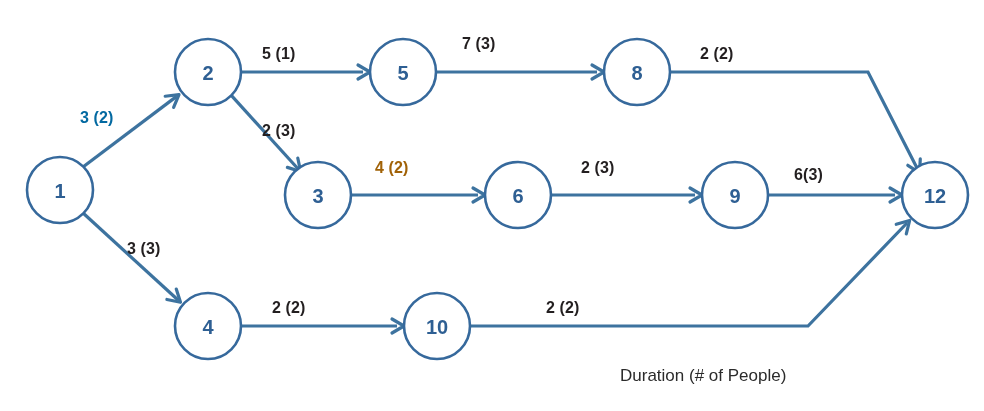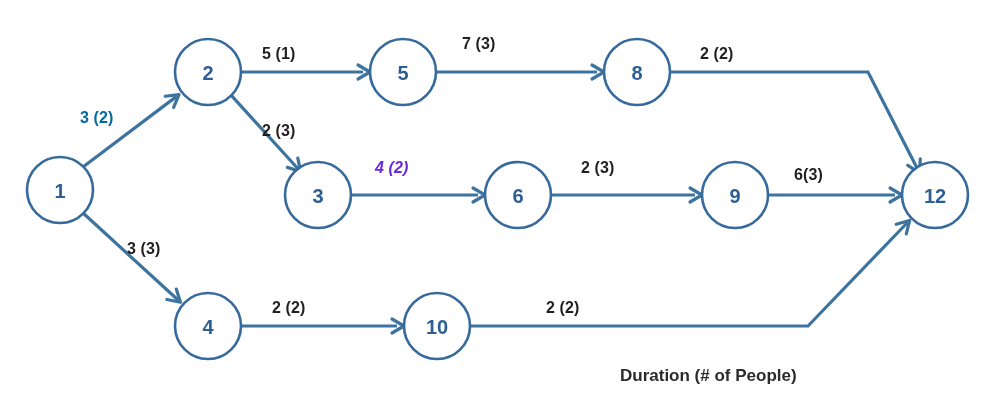--- a/index.html
+++ b/index.html
@@ -50,21 +50,21 @@
     font-size: 16px;
     font-weight: bold;
     color: #231f20;
     white-space: nowrap;
     letter-spacing: 0.1px;
   }
   .legend-text {
     position: absolute;
     font-family: "Liberation Sans", sans-serif;
     font-size: 17px;
-    font-weight: bold;
+    font-weight: normal;
     color: #2b2b2b;
     white-space: nowrap;
   }
 </style>
 </head>
 <body>
 
 <div id="canvas">
 
   <svg id="net-svg" viewBox="0 0 984 411" xmlns="http://www.w3.org/2000/svg">
@@ -159,21 +159,21 @@
         </g>
       </g>
   </svg>
 
   <div id="edge-labels-layer">
       <div class="edge-label" style="left: 70px; top: 109px; color: #0369a1; margin-left: 10px;">3 (2)</div>
       <div class="edge-label" style="left: 127px; top: 240px; color: rgb(35, 31, 32); text-align: center;">3 (3)</div>
       <div class="edge-label" style="left: 262px; top: 45px; color: rgb(35, 31, 32);">5 (1)</div>
       <div class="edge-label" style="left: 262px; top: 122px; color: rgb(35, 31, 32);">2 (3)</div>
       <div class="edge-label" style="left: 462px; top: 35px; color: rgb(35, 31, 32);">7 (3)</div>
-      <div class="edge-label" style="left: 375px; top: 159px; color: #6d28d9; font-style: italic;">4 (2)</div>
+      <div class="edge-label" style="left: 375px; top: 159px; color: #a16207;">4 (2)</div>
       <div class="edge-label" style="left: 700px; top: 45px; color: rgb(35, 31, 32);">2 (2)</div>
       <div class="edge-label" style="left: 581px; top: 159px; color: rgb(35, 31, 32);">2 (3)</div>
       <div class="edge-label" style="left: 794px; top: 166px; color: rgb(35, 31, 32);">6(3)</div>
       <div class="edge-label" style="left: 546px; top: 299px; color: rgb(35, 31, 32);">2 (2)</div>
       <div class="edge-label" style="left: 272px; top: 299px; color: rgb(35, 31, 32);">2 (2)</div>
     </div>
 
   <div class="legend-text" id="legend" style="left: 620px; top: 366px;">Duration (# of People)</div>
 
 </div>

